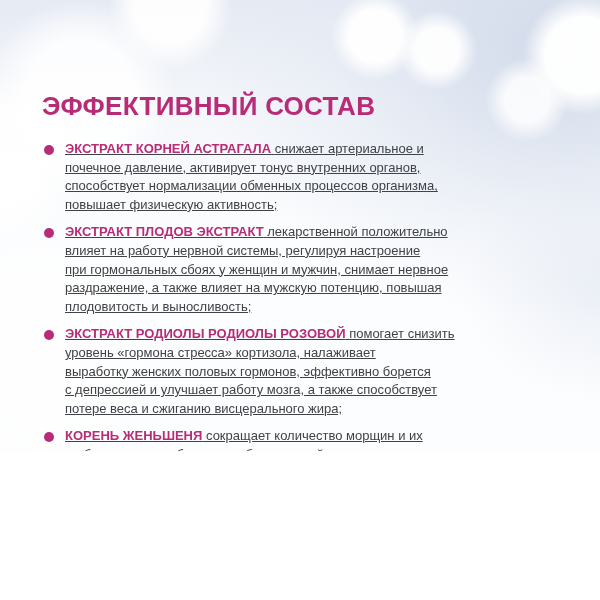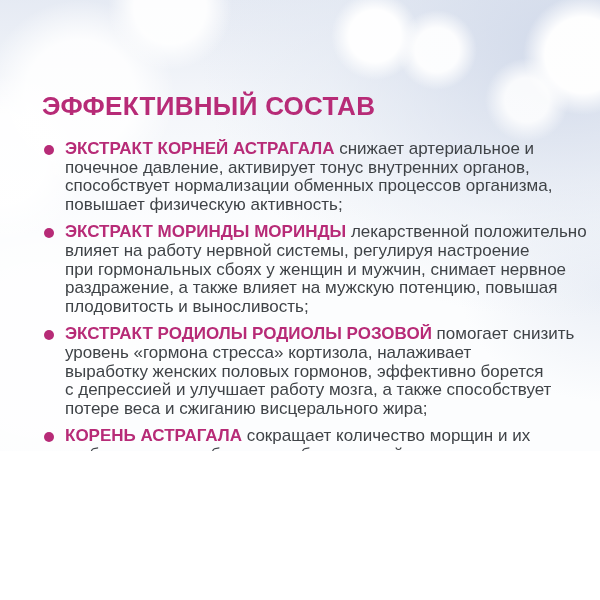--- a/index.html
+++ b/index.html
@@ -37,23 +37,24 @@
     font-size:26px;
     font-weight:800;
     letter-spacing:.3px;
     line-height:1;
     color:var(--accent,#b72b77);
   }
   .bullet{
     position:relative;
     padding-left:23px;
     margin:0 0 9px 0;
-    font-size:17px;
+    font-size:13px;
     line-height:18.6px;
     color:var(--body-text,#3f4347);
+    text-decoration:underline;
   }
   .bullet-dot{
     position:absolute;left:2px;top:5px;
     width:10px;height:10px;border-radius:50%;
     background:var(--accent,#b72b77);
   }
   .ingredient-name{
     font-weight:bold;
     color:var(--accent,#b72b77);
   }
@@ -73,41 +74,41 @@
       <span class="bullet-dot"></span>
       <b class="ingredient-name">ЭКСТРАКТ КОРНЕЙ АСТРАГАЛА</b>
       <span class="ingredient-desc">снижает артериальное и
 почечное давление, активирует тонус внутренних органов,
 способствует нормализации обменных процессов организма,
 повышает физическую активность;</span>
     </div>
 
     <div class="bullet">
       <span class="bullet-dot"></span>
-      <b class="ingredient-name">ЭКСТРАКТ МОРИНДЫ МОРИНДЫ</b>
+      <b class="ingredient-name">ЭКСТРАКТ ПЛОДОВ ЭКСТРАКТ</b>
       <span class="ingredient-desc">лекарственной положительно
 влияет на работу нервной системы, регулируя настроение
 при гормональных сбоях у женщин и мужчин, снимает нервное
 раздражение, а также влияет на мужскую потенцию, повышая
 плодовитость и выносливость;</span>
     </div>
 
     <div class="bullet">
       <span class="bullet-dot"></span>
       <b class="ingredient-name">ЭКСТРАКТ РОДИОЛЫ РОДИОЛЫ РОЗОВОЙ</b>
       <span class="ingredient-desc">помогает снизить
 уровень «гормона стресса» кортизола, налаживает
 выработку женских половых гормонов, эффективно борется
 с депрессией и улучшает работу мозга, а также способствует
 потере веса и сжиганию висцерального жира;</span>
     </div>
 
     <div class="bullet">
       <span class="bullet-dot"></span>
-      <b class="ingredient-name">КОРЕНЬ АСТРАГАЛА</b>
+      <b class="ingredient-name">КОРЕНЬ ЖЕНЬШЕНЯ</b>
       <span class="ingredient-desc">сокращает количество морщин и их
 глубину, помогает бороться с бессонницей, нормализует
 функционирование органов мочеполовой системы,
 способствует повышению либидо у женщин, а также
 способствует усилению эрекции.</span>
     </div>
 
   </div>
 </div>
 

